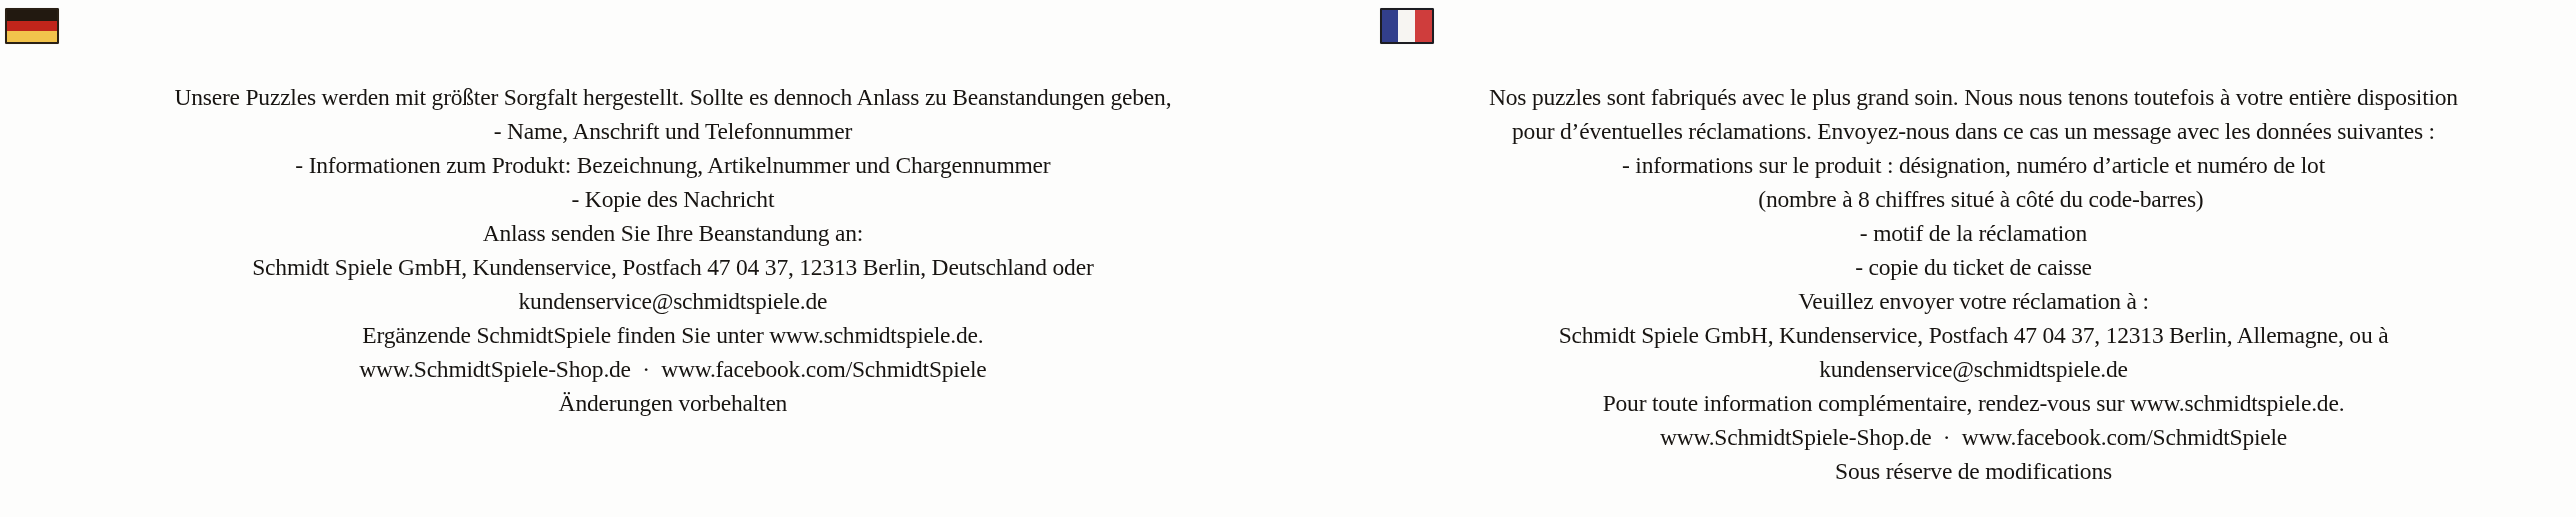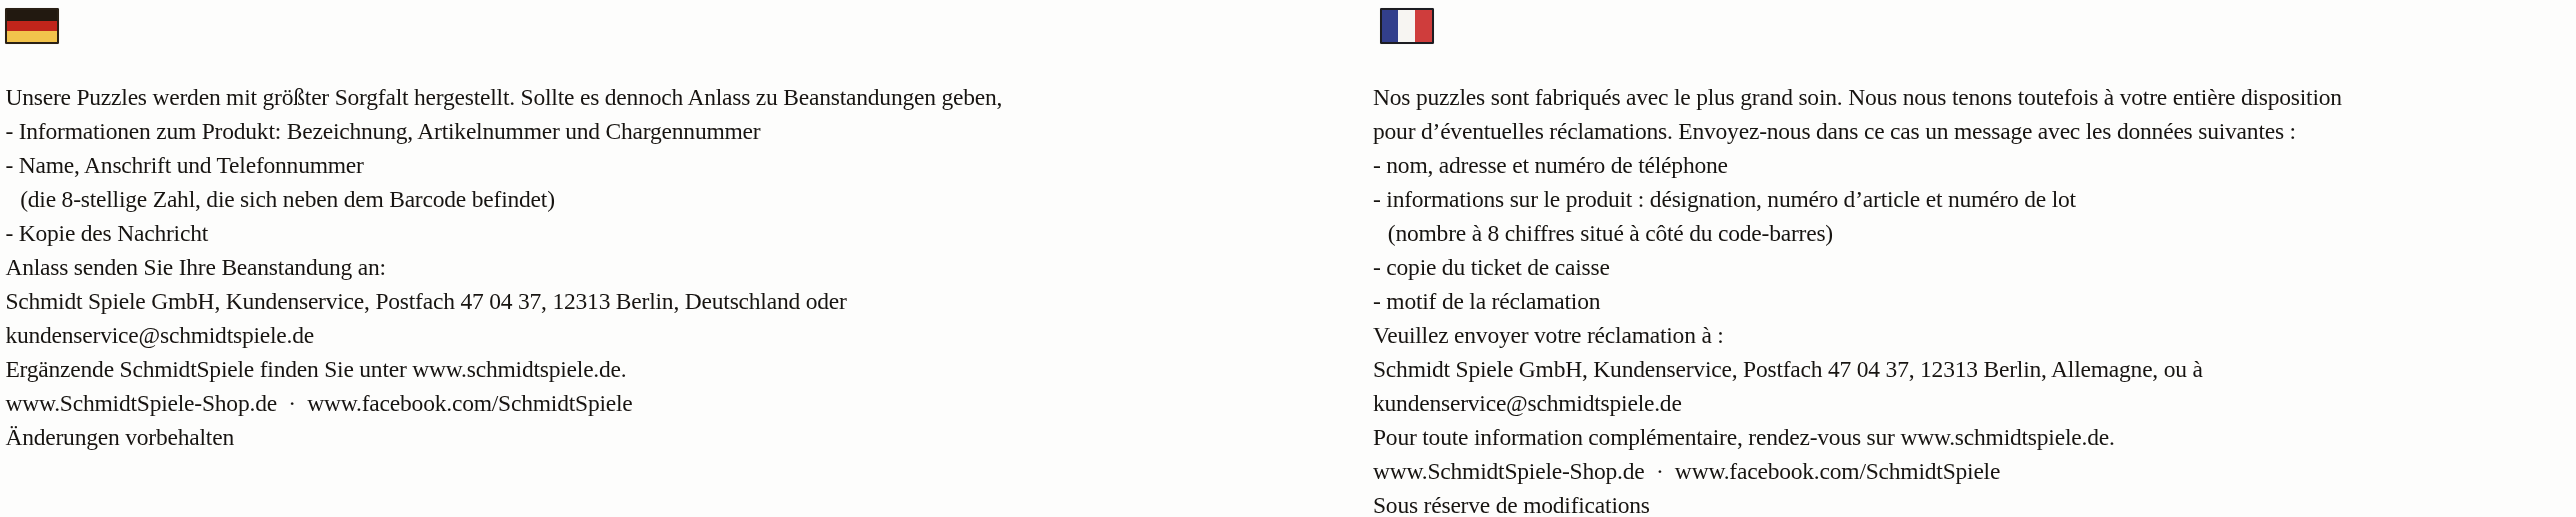--- a/index.html
+++ b/index.html
@@ -8,20 +8,21 @@
     background: #ffffff;
   }
   .canvas {
     position: relative;
     width: 2576px;
     height: 518px;
     background: #fdfdfc;
     overflow: hidden;
     font-family: "Liberation Serif", "DejaVu Serif", serif;
     color: #171411;
+    text-align: center;
   }
   .col {
     position: absolute;
     top: 8px;
   }
   .col-de { left: 5.4px;    width: 1335px; }
   .col-fr { left: 1373px; width: 1201px; }
 
   .flag {
     width: 54px;
@@ -55,47 +56,45 @@
 <div class="canvas">
 
   <section class="col col-de">
     <div class="flag flag-de">
       <div class="stripe" style="background: rgb(34, 25, 16);"></div>
       <div class="stripe" style="background: rgb(193, 37, 27);"></div>
       <div class="stripe" style="background: rgb(242, 195, 76);"></div>
     </div>
     <div class="textblock">
       <p class="line">Unsere Puzzles werden mit größter Sorgfalt hergestellt. Sollte es dennoch Anlass zu Beanstandungen geben,</p>
+      <p class="line">- Name, Anschrift und Telefonnummer</p>
       <p class="line">- Informationen zum Produkt: Bezeichnung, Artikelnummer und Chargennummer</p>
-      <p class="line">- Name, Anschrift und Telefonnummer</p>
-      <p class="line indent">(die 8-stellige Zahl, die sich neben dem Barcode befindet)</p>
       <p class="line">- Kopie des Nachricht</p>
       <p class="line">Anlass senden Sie Ihre Beanstandung an:</p>
       <p class="line">Schmidt Spiele GmbH, Kundenservice, Postfach 47 04 37, 12313 Berlin, Deutschland oder</p>
       <p class="line">kundenservice@schmidtspiele.de</p>
       <p class="line"><span>Ergänzende SchmidtSpiele finden Sie unter </span><b>www.schmidtspiele.de</b><span>.</span></p>
       <p class="line">www.SchmidtSpiele-Shop.de&nbsp;&nbsp;·&nbsp;&nbsp;www.facebook.com/SchmidtSpiele</p>
       <p class="line">Änderungen vorbehalten</p>
     </div>
   </section>
 
   <section class="col col-fr">
     <div class="flag flag-fr">
       <div class="stripe" style="background: rgb(50, 63, 140);"></div>
       <div class="stripe" style="background: rgb(247, 245, 242);"></div>
       <div class="stripe" style="background: rgb(207, 61, 60);"></div>
     </div>
     <div class="textblock">
       <p class="line">Nos puzzles sont fabriqués avec le plus grand soin. Nous nous tenons toutefois à votre entière disposition</p>
       <p class="line">pour d’éventuelles réclamations. Envoyez-nous dans ce cas un message avec les données suivantes :</p>
-      <p class="line">- nom, adresse et numéro de téléphone</p>
       <p class="line">- informations sur le produit : désignation, numéro d’article et numéro de lot</p>
       <p class="line indent">(nombre à 8 chiffres situé à côté du code-barres)</p>
+      <p class="line">- motif de la réclamation</p>
       <p class="line">- copie du ticket de caisse</p>
-      <p class="line">- motif de la réclamation</p>
       <p class="line">Veuillez envoyer votre réclamation à :</p>
       <p class="line">Schmidt Spiele GmbH, Kundenservice, Postfach 47 04 37, 12313 Berlin, Allemagne, ou à</p>
       <p class="line">kundenservice@schmidtspiele.de</p>
       <p class="line"><span>Pour toute information complémentaire, rendez-vous sur </span><b>www.schmidtspiele.de</b><span>.</span></p>
       <p class="line">www.SchmidtSpiele-Shop.de&nbsp;&nbsp;·&nbsp;&nbsp;www.facebook.com/SchmidtSpiele</p>
       <p class="line">Sous réserve de modifications</p>
     </div>
   </section>
 
 </div>

